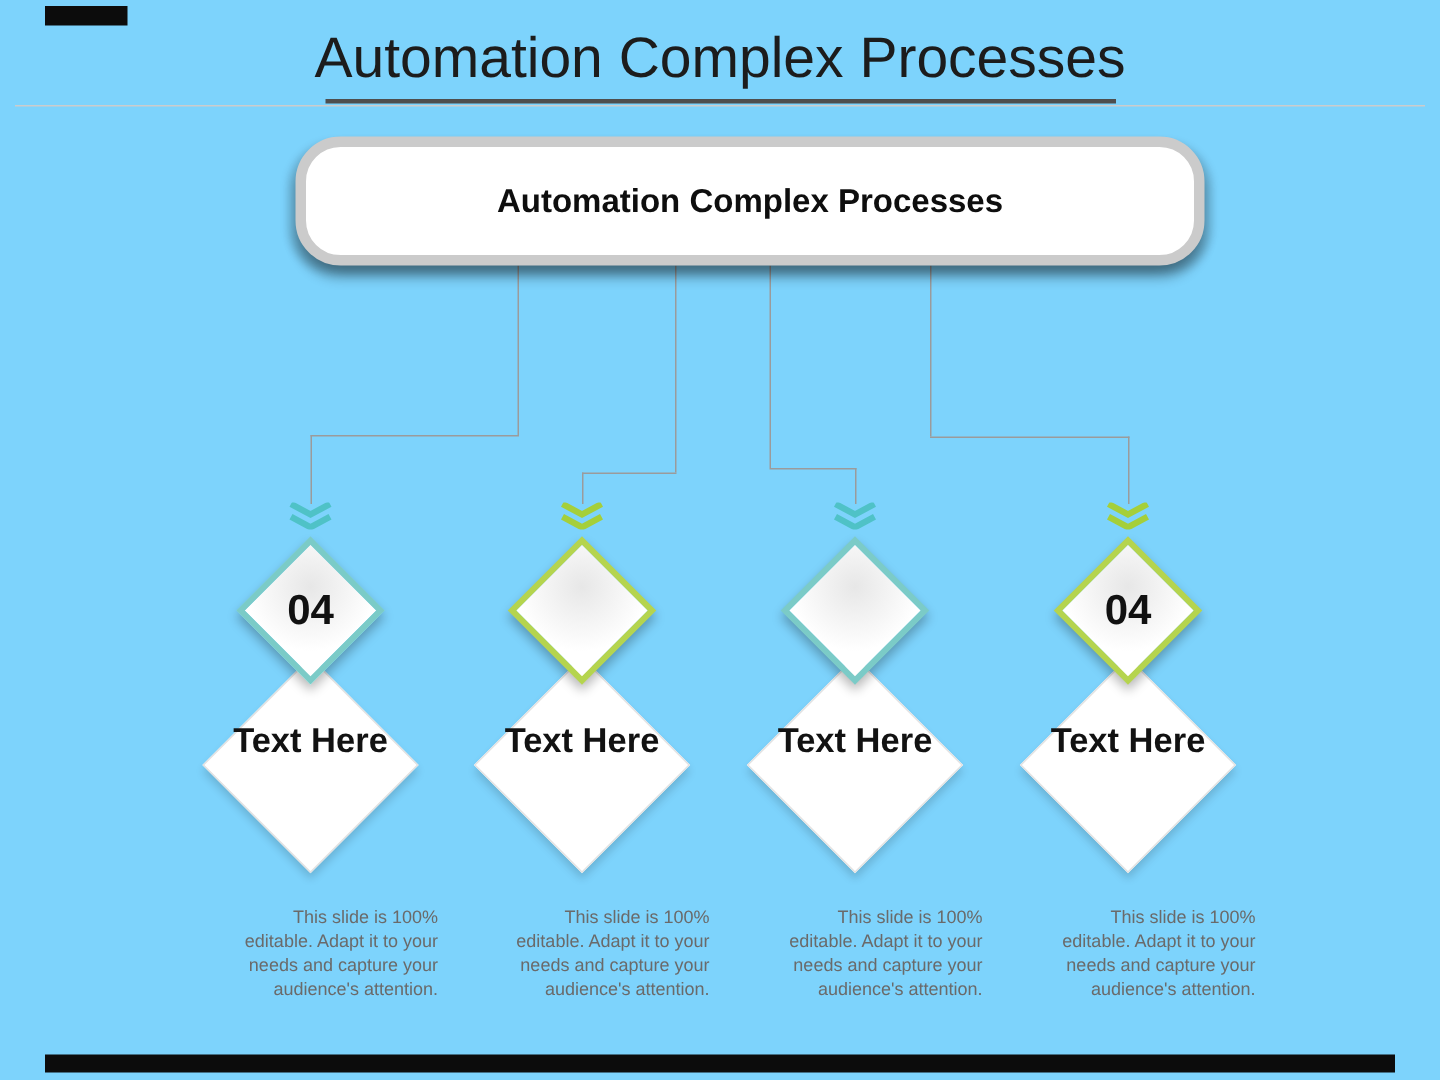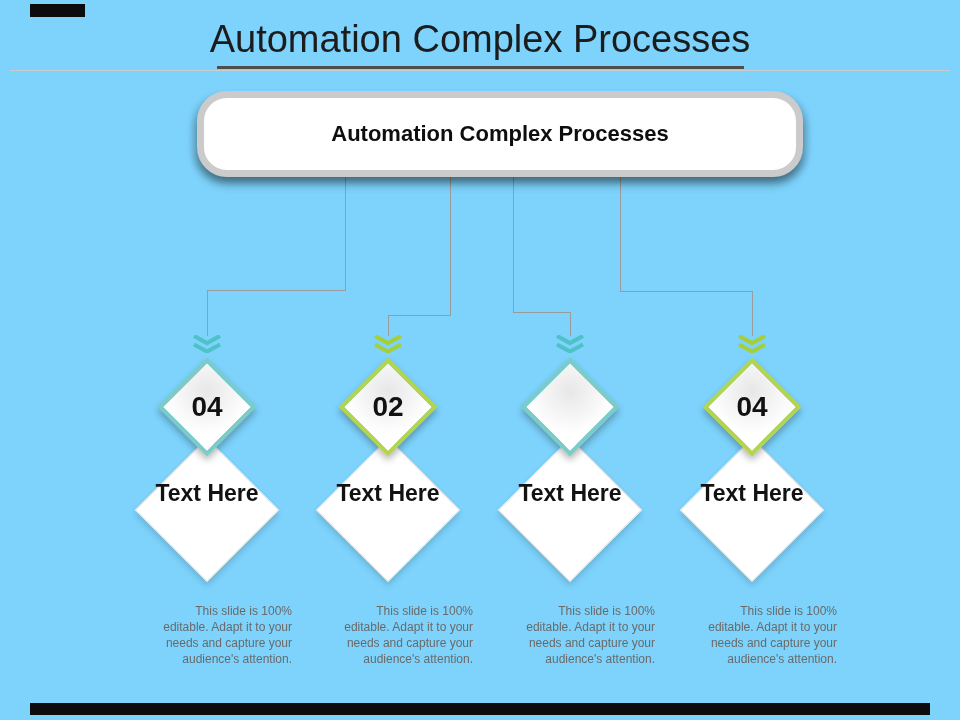--- a/index.html
+++ b/index.html
@@ -110,21 +110,20 @@
 audience's attention.</div>
   </div>
 
   <div class="col col-2" style="--accent: #a5cf3a; --accent-border: #b5d44e;">
     <svg class="chevron" viewBox="0 0 30 18">
       <polyline points="2,1 15,8 28,1" fill="none" stroke="currentColor" stroke-width="4.2"></polyline>
       <polyline points="2,9.5 15,16.5 28,9.5" fill="none" stroke="currentColor" stroke-width="4.2"></polyline>
     </svg>
     <div class="diamond-lg"></div>
     <div class="diamond-sm"></div>
-    <div class="num-label">02</div>
     <div class="text-here-label">Text Here</div>
     <div class="desc">This slide is 100%
 editable. Adapt it to your
 needs and capture your
 audience's attention.</div>
   </div>
 
   <div class="col col-3" style="--accent: #4fc2c7; --accent-border: #7bcbc7;">
     <svg class="chevron" viewBox="0 0 30 18">
       <polyline points="2,1 15,8 28,1" fill="none" stroke="currentColor" stroke-width="4.2"></polyline>

